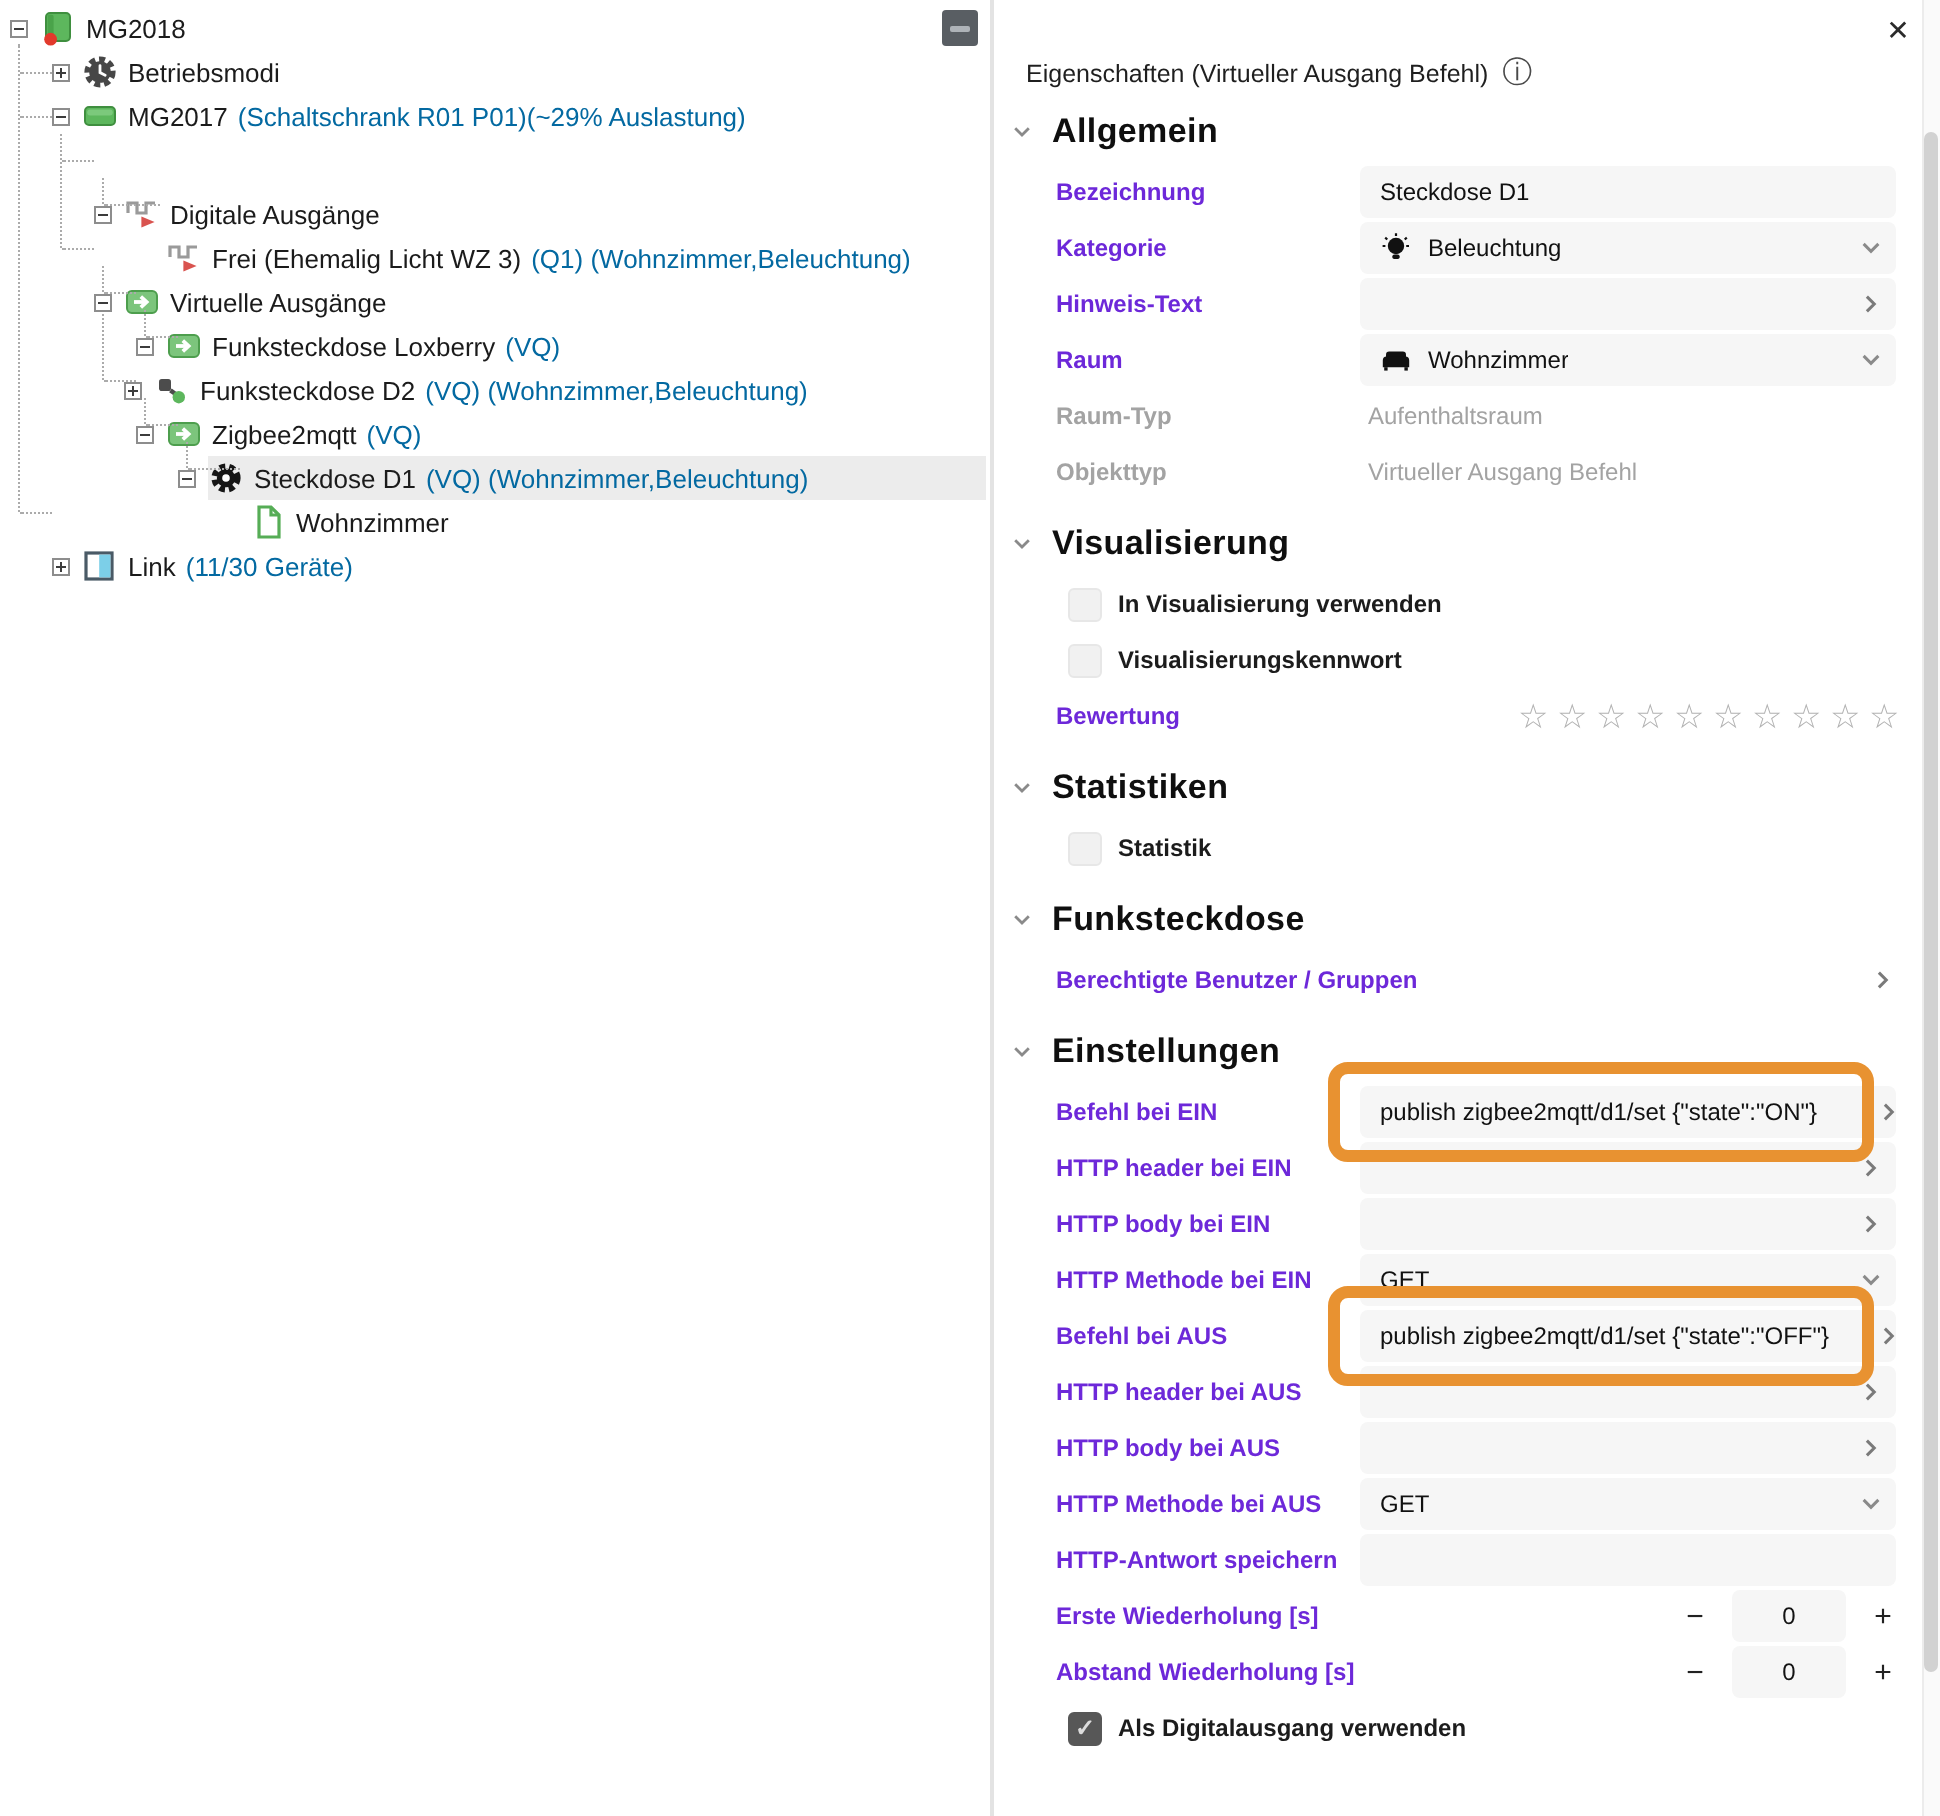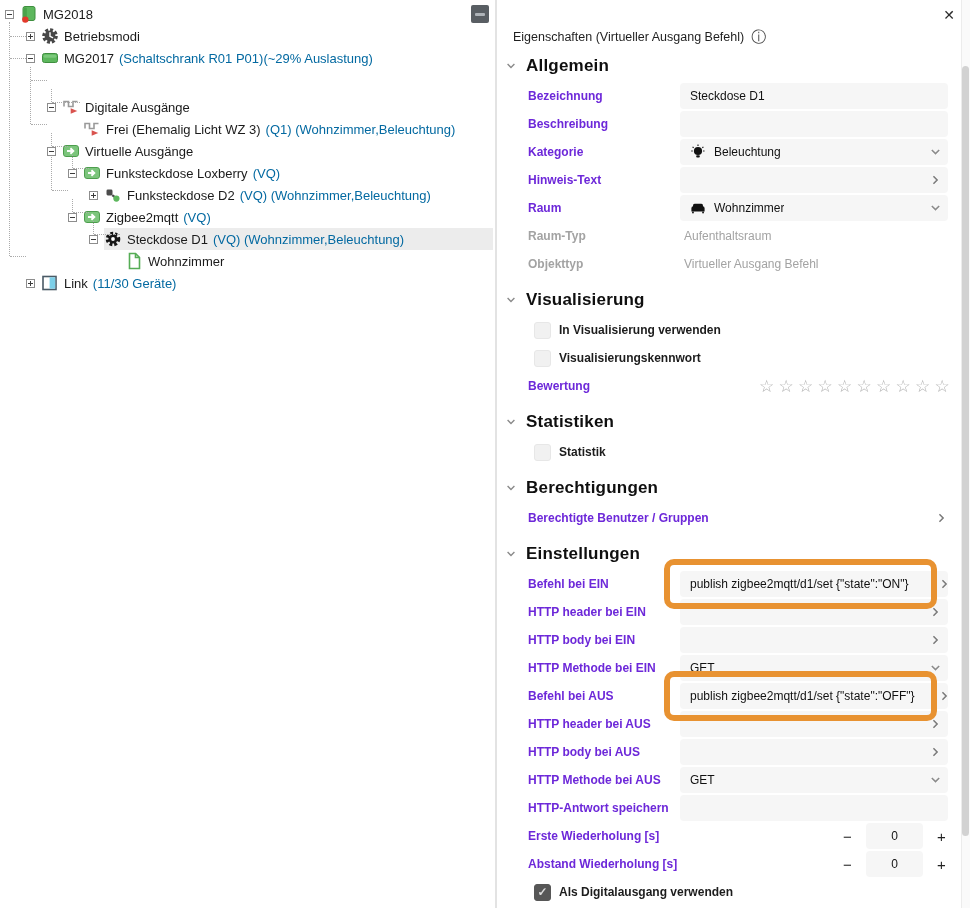--- a/index.html
+++ b/index.html
@@ -152,21 +152,21 @@
             <svg viewBox="0 0 18 18">
               <rect x="1.5" y="3.5" width="15" height="11" rx="2.4" fill="#7cc57c" stroke="#4d9e4d"></rect>
               <path d="M5 9 h5.8" stroke="#fff" stroke-width="1.9"></path>
               <path d="M8.4 6.3 L11.3 9 L8.4 11.7" fill="none" stroke="#fff" stroke-width="1.9"></path>
             </svg>
           </span>
           <span class="tlabel">Funksteckdose Loxberry</span>
           <span class="tsuffix">(VQ)</span>
         </span>
       </div>
-      <div class="trow" style="padding-left: 89px;">
+      <div class="trow" style="padding-left: 62px;">
         <span class="texp plus"></span>
         <span class="trowbody">
           <span class="ticon">
             <svg viewBox="0 0 18 18">
               <rect x="2.5" y="3.5" width="6" height="6" rx="1.4" fill="#4c4c4c"></rect>
               <path d="M8.2 9.2 L11.3 11.4" stroke="#4c4c4c" stroke-width="2.2"></path>
               <circle cx="12.4" cy="12.6" r="3.1" fill="#5db75d"></circle>
             </svg>
           </span>
           <span class="tlabel">Funksteckdose D2</span>
@@ -269,26 +269,20 @@
         </span>
         <span class="ptitle">Allgemein</span>
       </div>
       <div class="prow">
         <span class="plabel">Bezeichnung</span>
         <span class="pfield">
           <span class="fval">Steckdose D1</span>
         </span>
       </div>
       <div class="prow">
-        <span class="plabel">Beschreibung</span>
-        <span class="pfield">
-          <span class="fval"></span>
-        </span>
-      </div>
-      <div class="prow">
         <span class="plabel">Kategorie</span>
         <span class="pfield">
           <span class="ficon">
             <svg viewBox="0 0 16 16">
               <circle cx="8" cy="7" r="4.1" fill="#111"></circle>
               <rect x="6.2" y="11.2" width="3.6" height="2.3" rx="0.9" fill="#111"></rect>
               <path d="M8 0.6 V2.1 M2.6 2.8 l1.1 1 M13.4 2.8 l-1.1 1 M1.3 7 H2.9 M13.1 7 h1.6" stroke="#111" stroke-width="1.1" stroke-dasharray="1.4 1"></path>
             </svg>
           </span>
           <span class="fval">Beleuchtung</span>
@@ -379,21 +373,21 @@
       <div class="pcheck">
         <span class="cbox"></span>
         <span>Statistik</span>
       </div>
       <div class="psection">
         <span class="chev">
           <svg viewBox="0 0 12 12">
             <path d="M2.6 4.1 L6 7.5 L9.4 4.1" fill="none" stroke="#8a8a8a" stroke-width="1.4"></path>
           </svg>
         </span>
-        <span class="ptitle">Berechtigungen</span>
+        <span class="ptitle">Funksteckdose</span>
       </div>
       <div class="prow">
         <span class="plink">
           <span class="plabel">Berechtigte Benutzer / Gruppen</span>
           <span class="fchev">
             <svg viewBox="0 0 12 12">
               <path d="M4.1 2.6 L7.5 6 L4.1 9.4" fill="none" stroke="#7a7a7a" stroke-width="1.4"></path>
             </svg>
           </span>
         </span>

